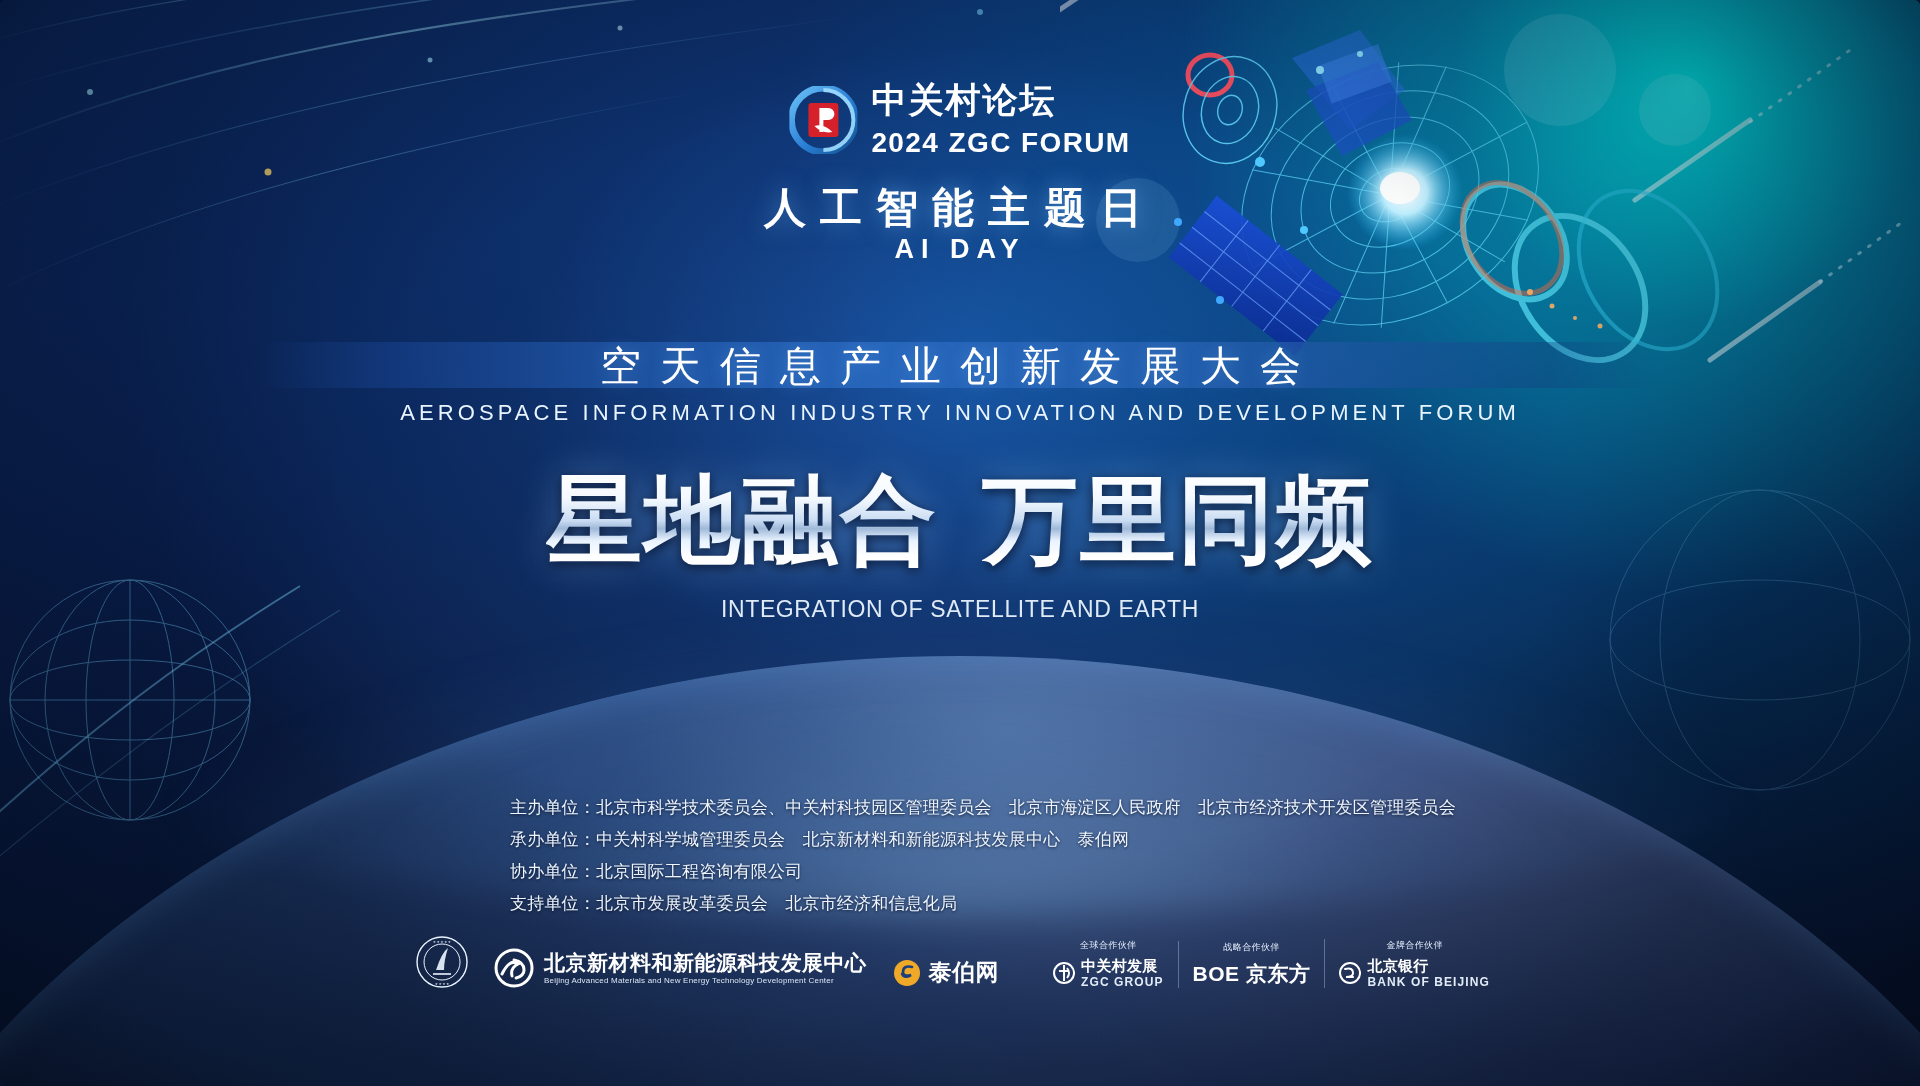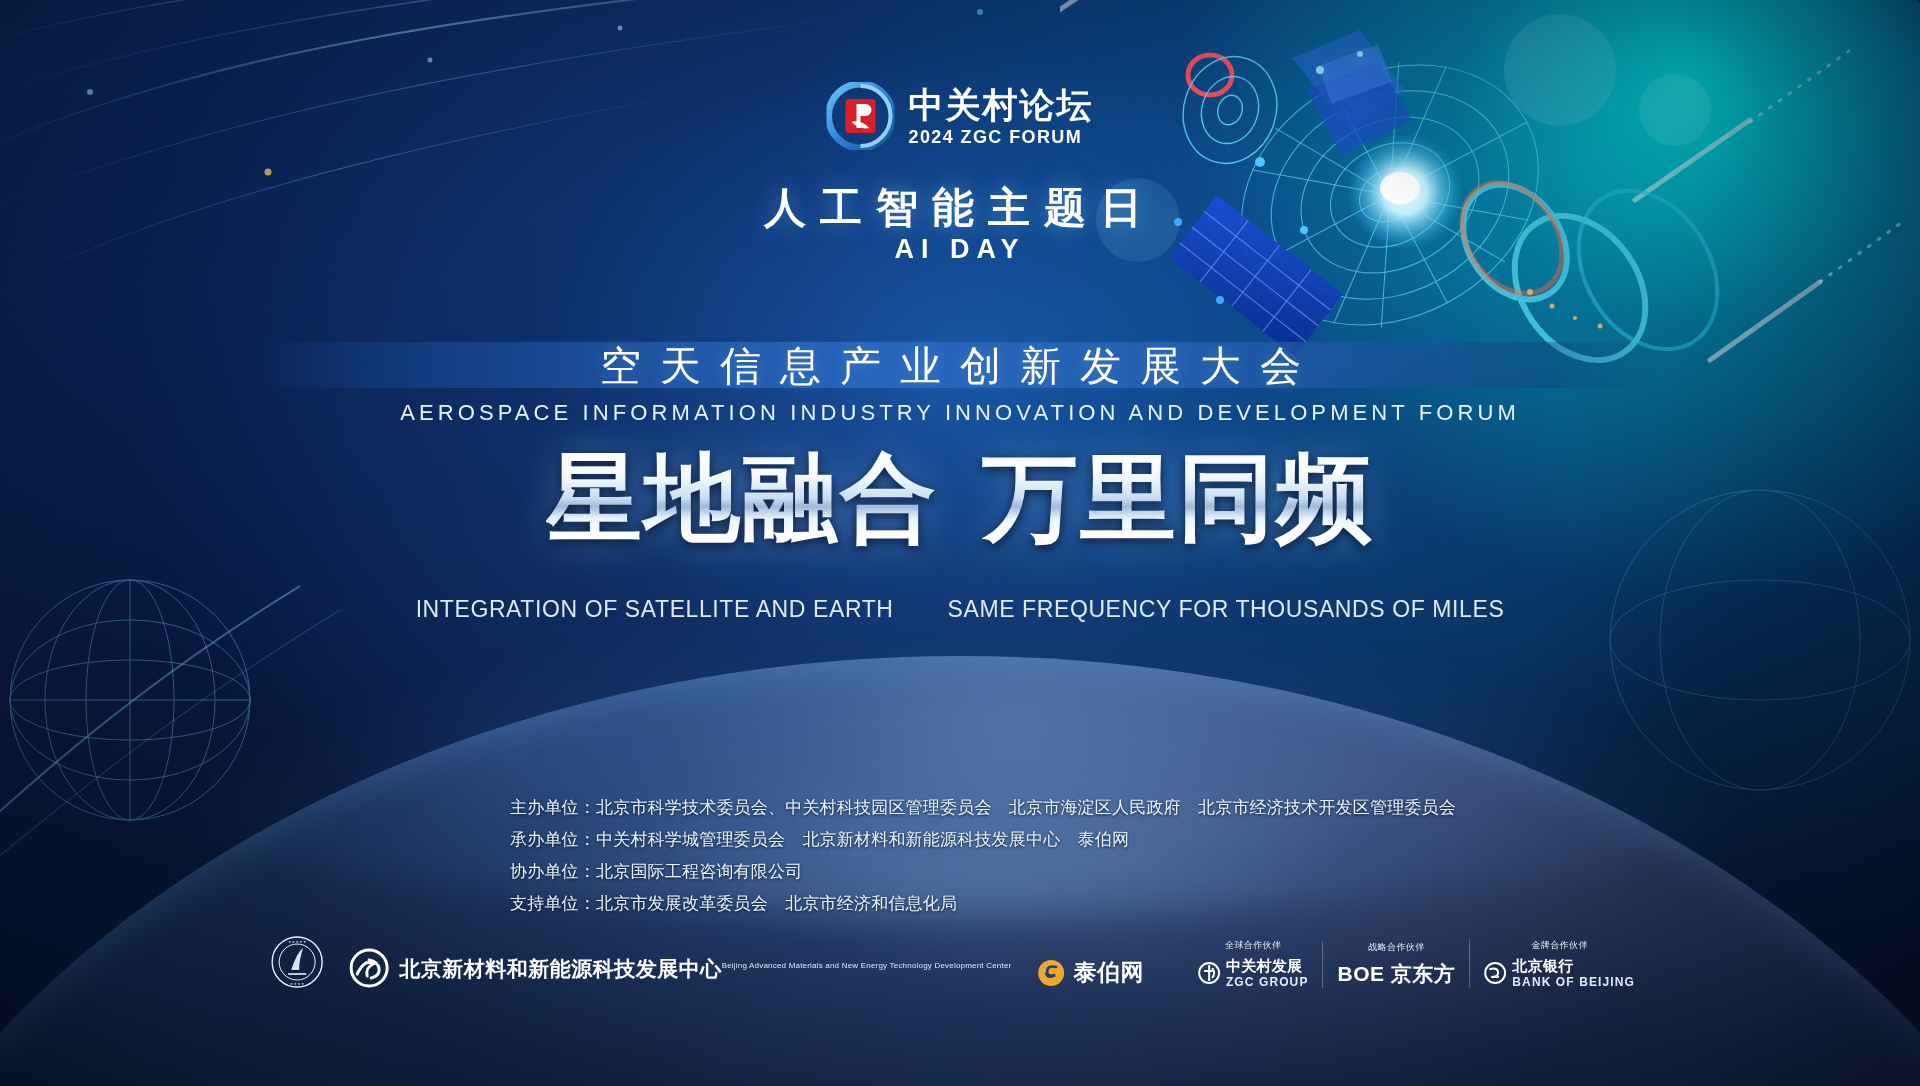--- a/index.html
+++ b/index.html
@@ -48,21 +48,21 @@
   
   .content{ position:absolute; inset:0; }
 
   .zgc-logo{
     position:absolute; left:50%; top:82px; transform:translateX(-50%);
     display:flex; align-items:center; gap:14px;
   }
   .zgc-mark{ position:relative; width:68px; height:68px; flex:0 0 auto; }
   .zgc-text{ display:flex; flex-direction:column; line-height:1; }
   .zgc-cn{ font-size:35px; font-weight:700; color:#fff; letter-spacing:2px; }
-  .zgc-en{ font-size:18px; font-weight:700; color:#fff; letter-spacing:1.4px; margin-top:6px; }
+  .zgc-en{ font-size:28px; font-weight:700; color:#fff; letter-spacing:1.4px; margin-top:12px; }
 
   .ai-cn{
     position:absolute; left:50%; top:180px; transform:translateX(-50%);
     font-size:42px; font-weight:700; color:#ffffff; letter-spacing:14px;
     text-shadow:0 0 22px rgba(120,190,255,.55);
     white-space:nowrap;
   }
   .ai-en{
     position:absolute; left:50%; top:234px; transform:translateX(-50%);
     font-size:27px; font-weight:700; color:#ffffff; letter-spacing:7px;
@@ -78,21 +78,21 @@
     font-size:41px; font-weight:500; color:#ffffff; letter-spacing:19px;
     white-space:nowrap; text-shadow:0 0 16px rgba(120,190,255,.35);
   }
   .band-en{
     position:absolute; left:50%; top:400px; transform:translateX(-50%);
     font-size:22px; font-weight:400; color:#e8f4ff; letter-spacing:4.1px;
     white-space:nowrap;
   }
 
   .slogan{
-    position:absolute; left:50%; top:448px; transform:translateX(-50%);
+    position:absolute; left:50%; top:470px; transform:translateX(-50%);
     display:flex; align-items:baseline; gap:44px; white-space:nowrap;
   }
   .slogan-part{
     font-size:96px; font-weight:700; letter-spacing:2px; line-height:1.05;
     background:linear-gradient(180deg,#ffffff 0%,#f4f9ff 28%,#c9dcf2 50%,#9fb9d8 58%,#e9f3ff 70%,#ffffff 86%);
     -webkit-background-clip:text; background-clip:text; color:transparent;
     -webkit-text-fill-color:transparent;
     filter:drop-shadow(0 3px 6px rgba(2,12,36,.85)) drop-shadow(0 0 18px rgba(140,200,255,.35));
   }
   .slogan-en{
@@ -113,21 +113,21 @@
   }
 
   .logos{
     position:absolute; left:50%; top:936px; transform:translateX(-50%);
     display:flex; align-items:flex-end; gap:26px;
   }
   .logo-seal{ width:52px; height:52px; flex:0 0 auto; }
 
   .logo-bame{ display:flex; align-items:center; gap:10px; }
   .bame-mark{ width:40px; height:40px; flex:0 0 auto; }
-  .bame-text{ display:flex; flex-direction:row; line-height:1; }
+  .bame-text{ display:flex; flex-direction:column; line-height:1; }
   .bame-cn{ font-size:21px; font-weight:700; color:#fff; letter-spacing:.5px; white-space:nowrap; }
   .bame-en{ font-size:8px; color:#dce8f6; letter-spacing:.2px; margin-top:4px; white-space:nowrap; }
 
   .logo-taibo{ display:flex; align-items:center; gap:8px; }
   .taibo-mark{ width:28px; height:28px; flex:0 0 auto; }
   .taibo-cn{ font-size:23px; font-weight:700; color:#fff; letter-spacing:.5px; white-space:nowrap; }
 
   .partners{ display:flex; align-items:flex-end; gap:0; margin-left:14px; }
   .partner{ display:flex; flex-direction:column; align-items:center; padding:0 14px; }
   .partner + .partner{ border-left:1px solid rgba(190,215,245,.38); }
@@ -325,21 +325,20 @@
     <div class="band"></div>
     <div class="band-cn">空天信息产业创新发展大会</div>
     <div class="band-en">AEROSPACE INFORMATION INDUSTRY INNOVATION AND DEVELOPMENT FORUM</div>
 
     <div class="slogan">
       <span class="slogan-part">星地融合</span>
       <span class="slogan-part">万里同频</span>
     </div>
     <div class="slogan-en">
       <span>INTEGRATION OF SATELLITE AND EARTH</span>
-      <span>SAME FREQUENCY FOR THOUSANDS OF MILES</span>
     </div>
 
     <div class="orgs">
       <div>主办单位：北京市科学技术委员会、中关村科技园区管理委员会　北京市海淀区人民政府　北京市经济技术开发区管理委员会</div>
       <div>承办单位：中关村科学城管理委员会　北京新材料和新能源科技发展中心　泰伯网</div>
       <div>协办单位：北京国际工程咨询有限公司</div>
       <div>支持单位：北京市发展改革委员会　北京市经济和信息化局</div>
     </div>
 
     <div class="logos">

